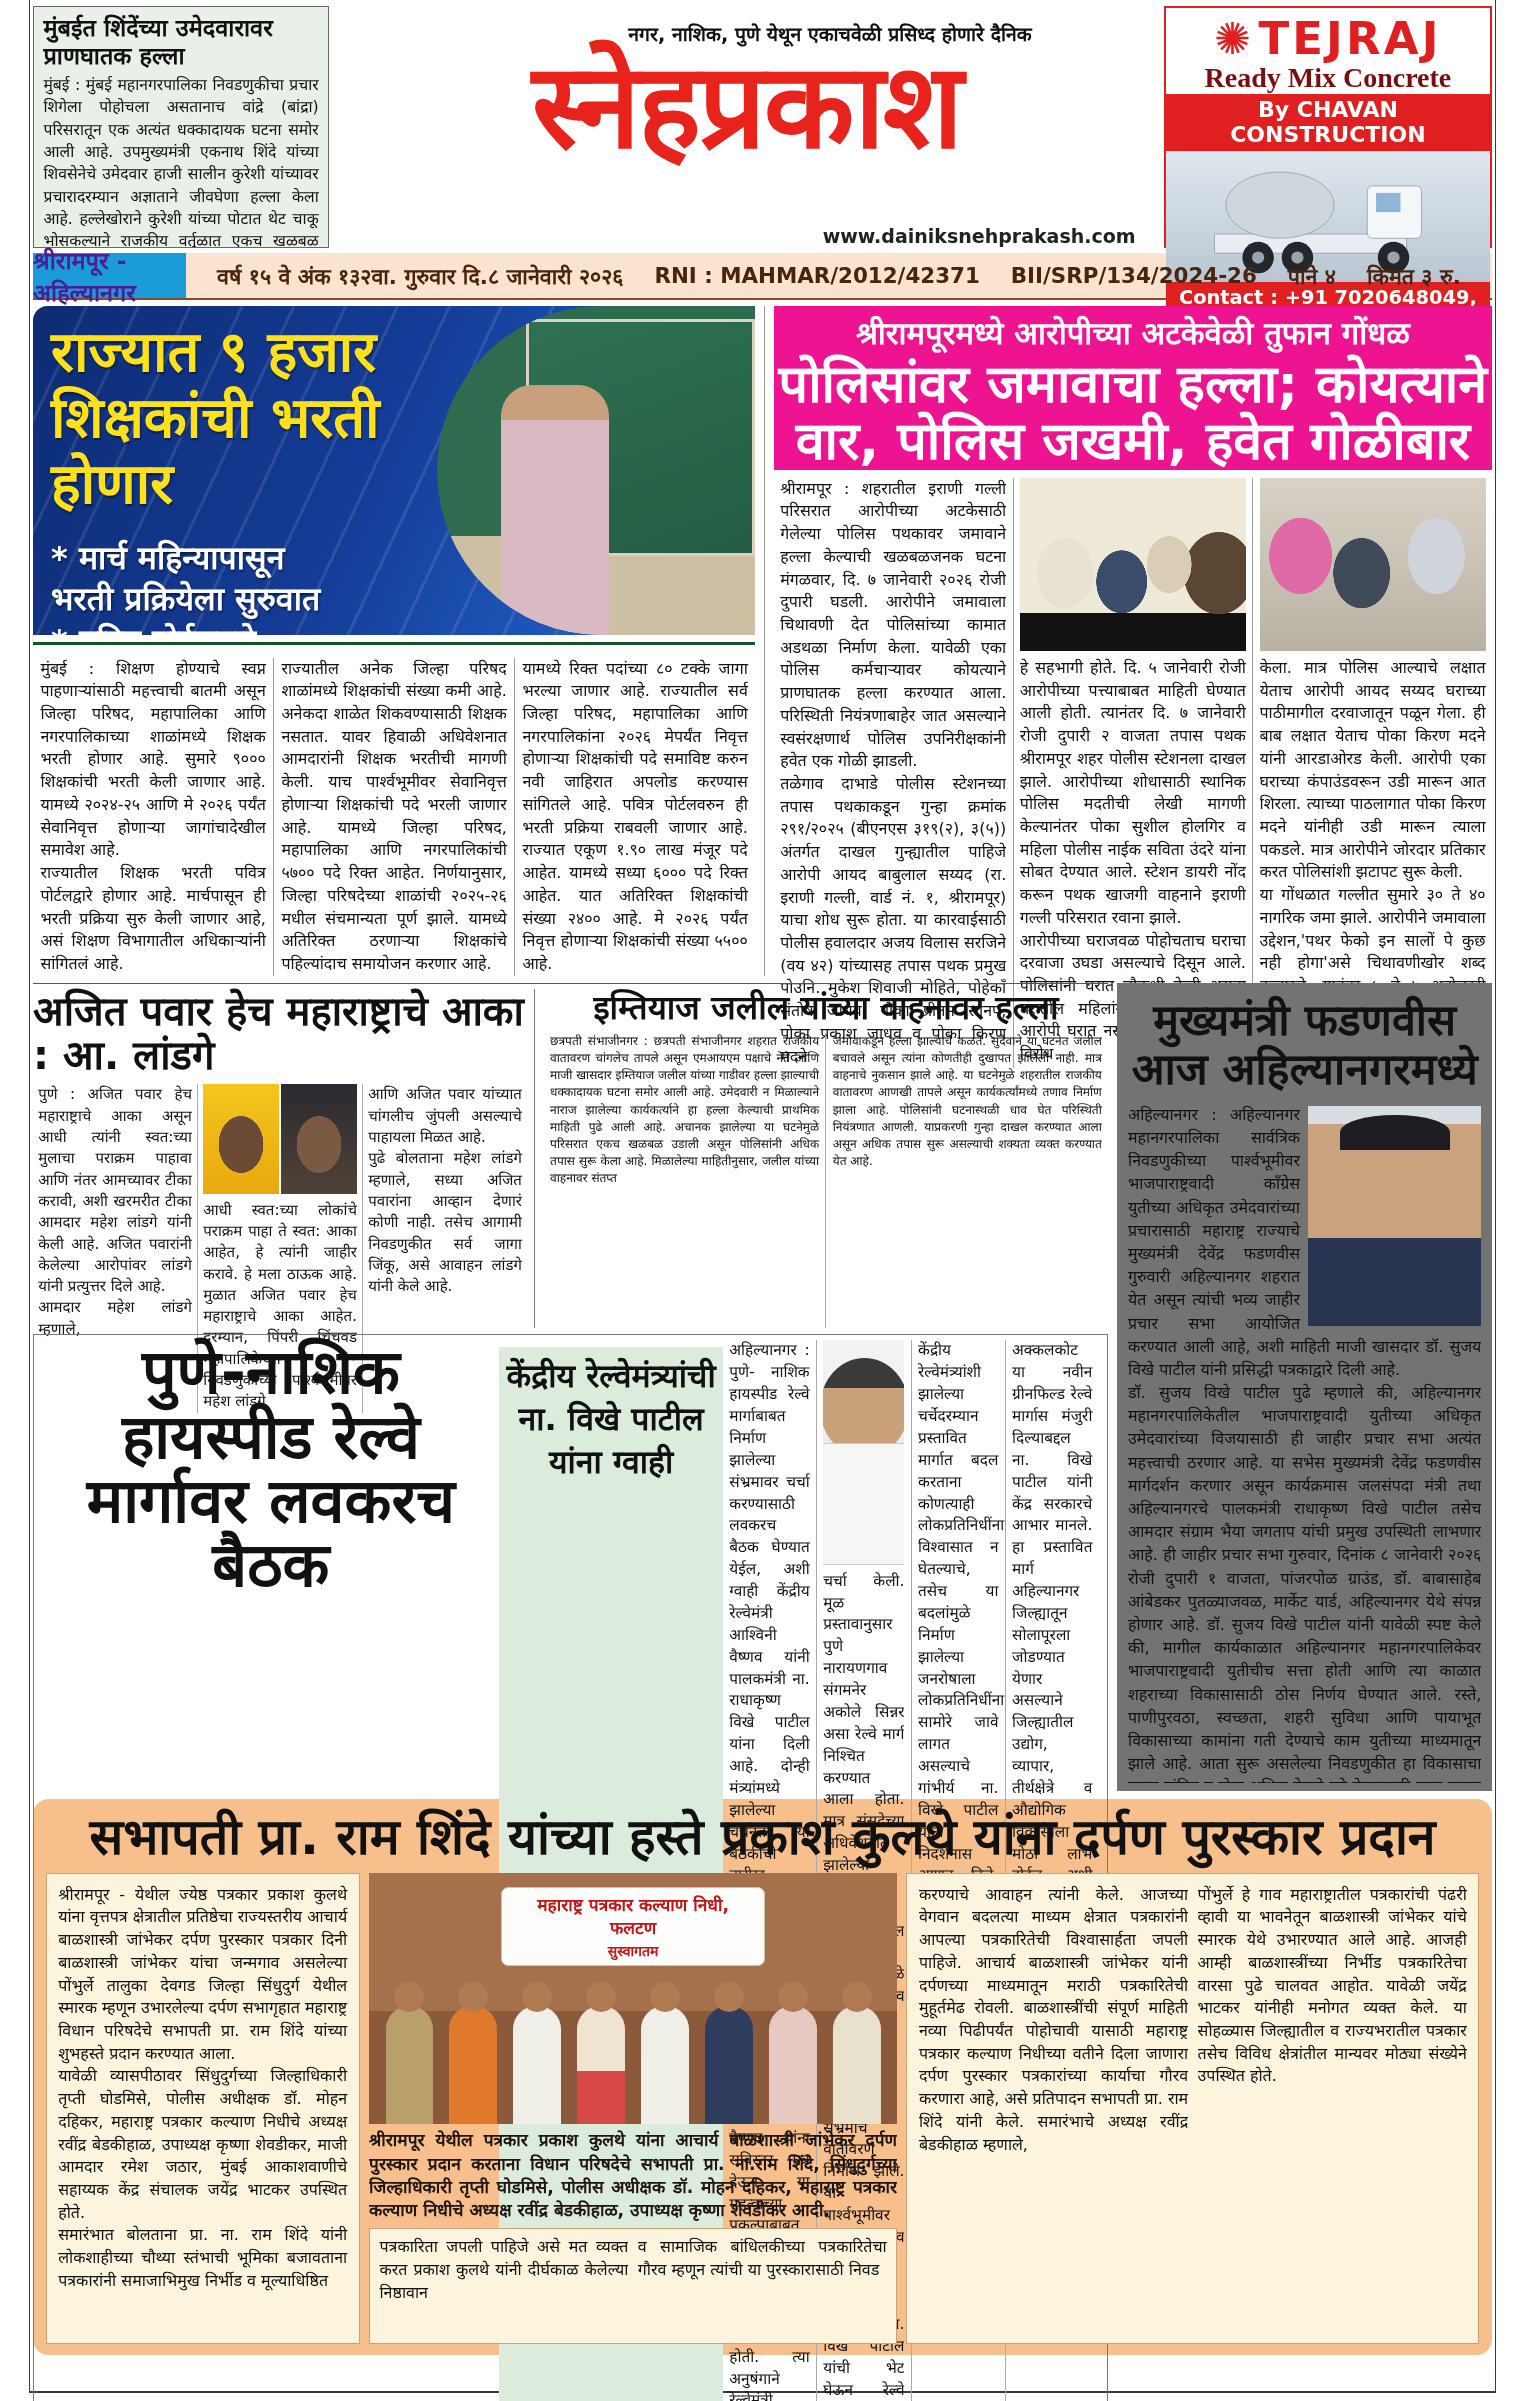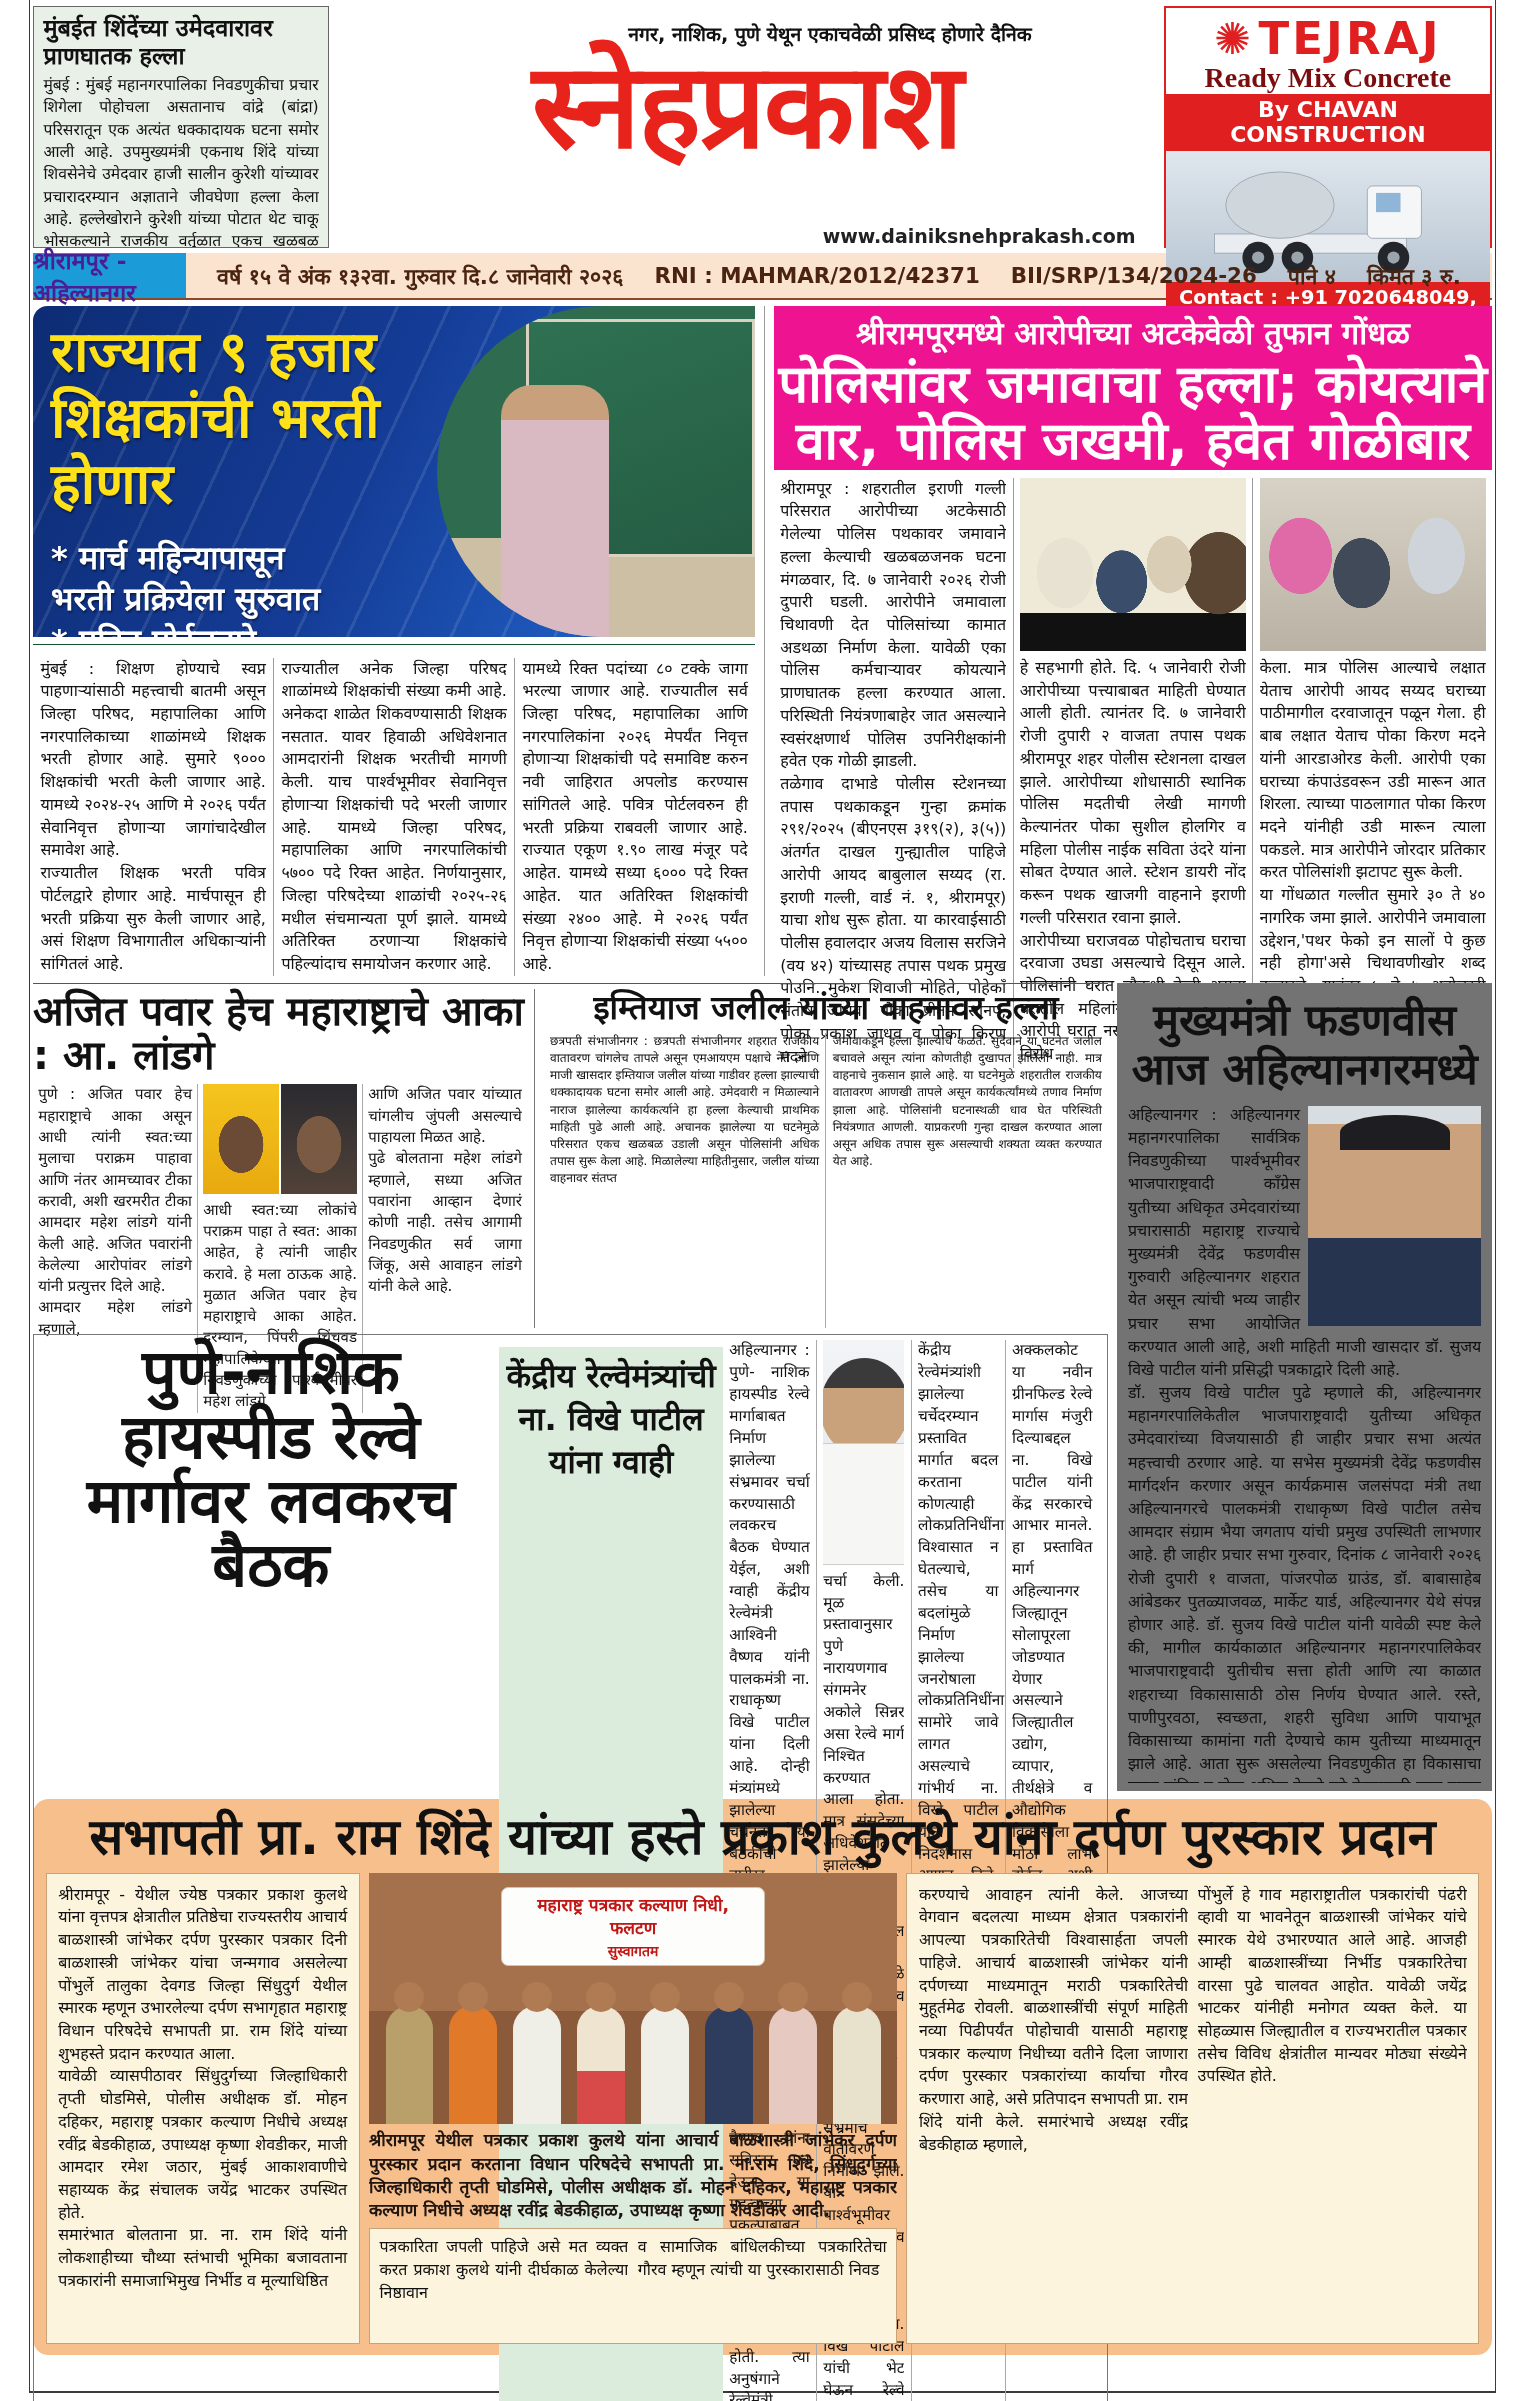--- a/index.html
+++ b/index.html
@@ -35,21 +35,21 @@
   .lead-left{width:722px;display:flex;flex-direction:column;}
   .ll-graphic{height:340px;position:relative;overflow:hidden;border-radius:14.6px 0 0 0;
      background:linear-gradient(115deg,#0d2c74 0%,#143b95 45%,#1d56b8 75%,#2a6bd0 100%);}
   .ll-streaks{position:absolute;inset:0;background:repeating-linear-gradient(115deg,rgba(255,255,255,.10) 0 3.1px,transparent 3.1px 47px);}
   .ll-photo{position:absolute;right:0;top:0;width:44%;height:100%;border-radius:167px 0 0 167px;overflow:hidden;background:linear-gradient(180deg,#2e6b4f 0 70%,#cdbfa4 70% 100%);}
   .ll-board{position:absolute;left:28%;top:4%;width:70%;height:70%;background:linear-gradient(160deg,#2f7152,#245c43);border:3.1px solid #d9d2c0;}
   .ll-teacher{position:absolute;left:20%;top:24%;width:34%;height:76%;background:linear-gradient(180deg,#c9a07c 0 14%,#d9b9c2 14% 100%);border-radius:31px 31px 0 0;}
   .ll-text{position:absolute;left:18px;top:13.6px;width:52%;}
   .ll-h{color:#ffe11a;font-weight:bold;font-size:56px;line-height:1.18;text-shadow:1px 1.6px 2.1px rgba(0,0,0,.45);}
   .ll-bullets{margin-top:20px;color:#fff;font-weight:bold;font-size:32px;line-height:1.3;white-space:pre-line;text-shadow:1px 1.6px 2.1px rgba(0,0,0,.45);}
-  .ll-body{flex:1;display:flex;margin-top:6.3px;border-top:1px solid #14532d;padding-top:13px;}
+  .ll-body{flex:1;display:flex;margin-top:6.3px;border-top:3px solid #14532d;padding-top:13px;}
   .ncol{flex:1;font-size:16px;padding:0 7.3px;}
   .ncol + .ncol{border-left:0.5px solid #9a9a9a;}
 
   .lead-right{flex:1;display:flex;flex-direction:column;border-left:0.5px solid #9a9a9a;padding-left:8.4px;}
   .lr-banner{height:184px;background:#ee1390;color:#fff;text-align:center;padding-top:5.2px;box-sizing:border-box;}
   .lr-kicker{font-size:31px;font-weight:bold;}
   .lr-head{font-size:52px;font-weight:bold;line-height:1.1;margin-top:3.1px;}
   .lr-body{flex:1;display:flex;margin-top:7.3px;}
   .lr-col{flex:1;display:flex;flex-direction:column;padding:0 6.3px;}
   .lr-col + .lr-col{border-left:0.5px solid #9a9a9a;}

